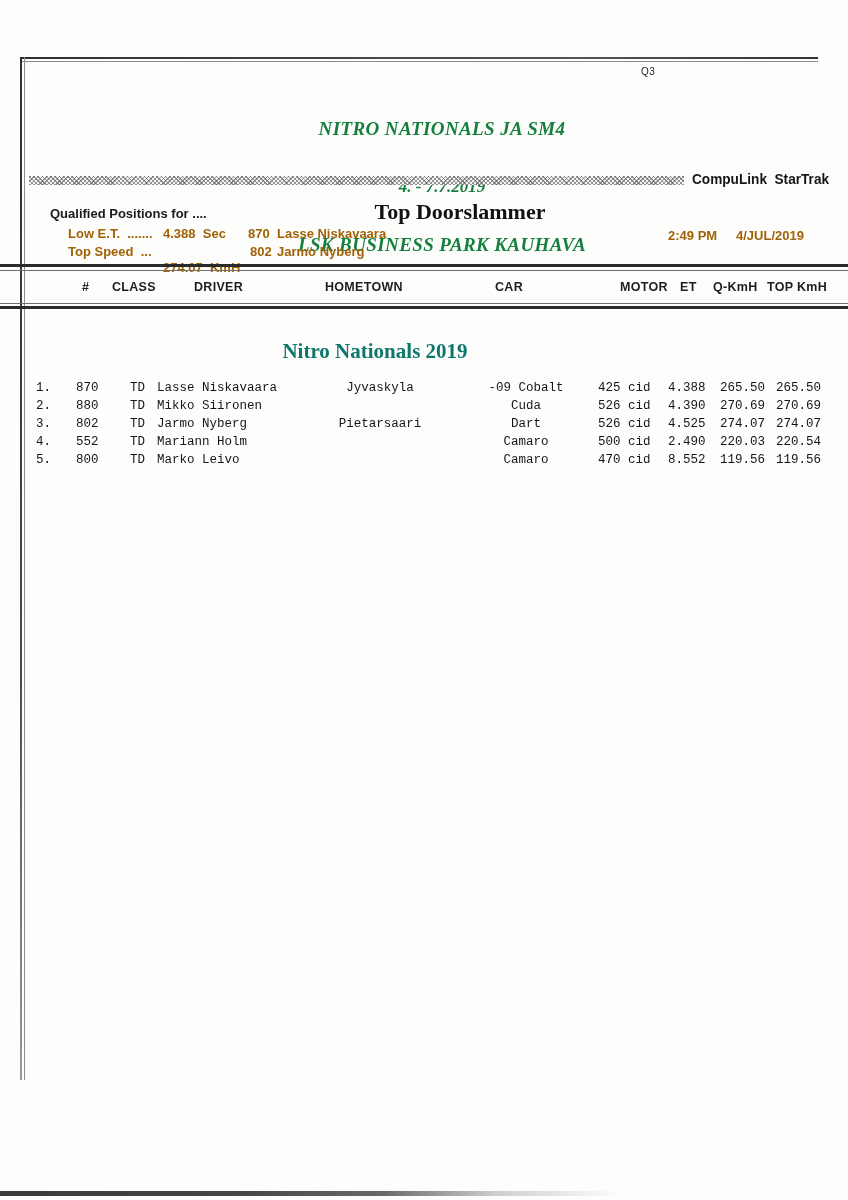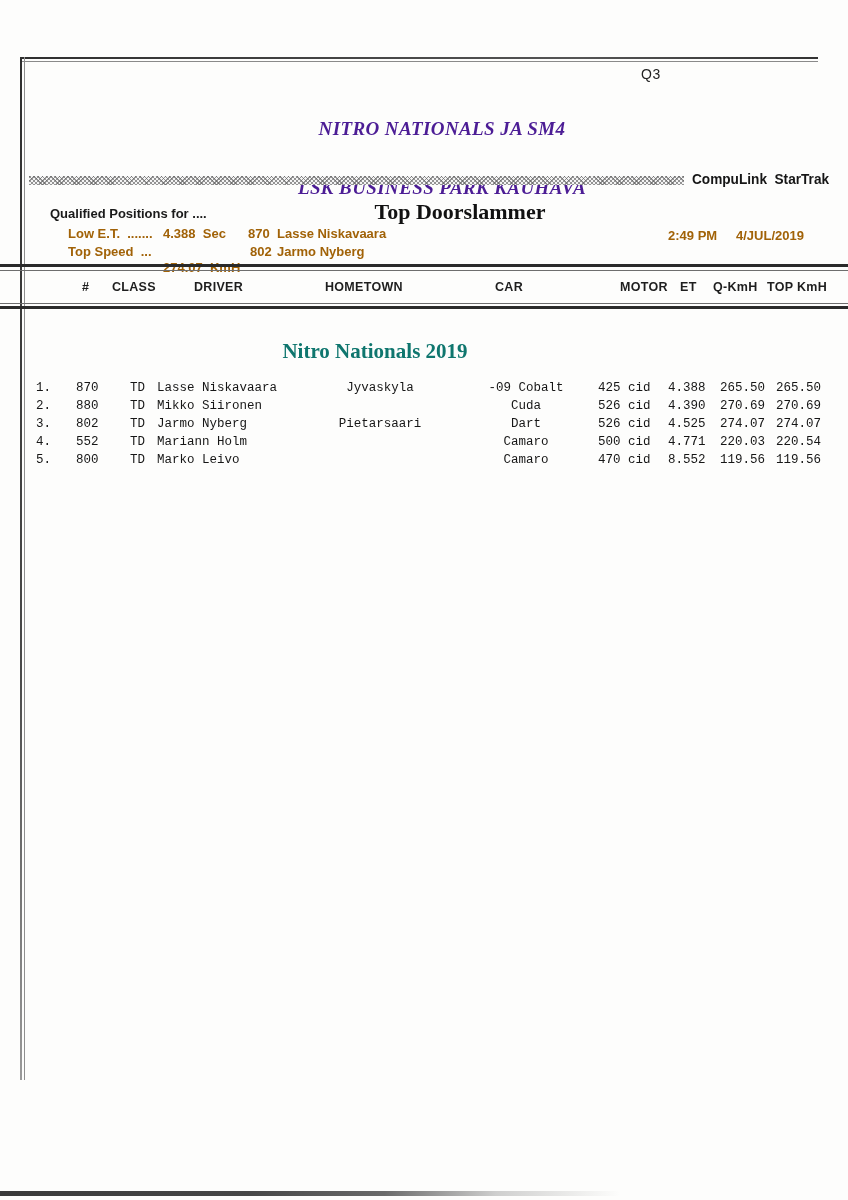--- a/index.html
+++ b/index.html
@@ -18,23 +18,23 @@
   .border-top-outer { left: 20px; top: 57px; width: 798px; height: 2px; background: linear-gradient(90deg,#2f2f2f,#555 70%,#333); }
   .border-top-inner { left: 20px; top: 61px; width: 798px; height: 1px; background: #8a8a8a; }
   .border-left-outer { left: 20px; top: 57px; width: 2px; height: 1023px; background: linear-gradient(180deg,#2f2f2f,#4a4a4a 60%,#9a9a9a); }
   .border-left-inner { left: 24px; top: 57px; width: 1px; height: 1023px; background: #8f8f8f; }
   .scan-bottom {
     left: 0; top: 1191px; width: 620px; height: 5px;
     background: linear-gradient(90deg, #3a3a3a 0%, #474747 40%, #6a6a6a 62%, rgba(120,120,120,0.35) 80%, rgba(140,140,140,0) 100%);
   }
 
   
-  .session { left: 641px; top: 66px; font-size: 14px; letter-spacing: 0.5px; color: #222; }
+  .session { left: 641px; top: 66px; font-size: 10px; letter-spacing: 0.5px; color: #222; }
   .title-block { left: 142px; top: 82px; width: 600px; text-align: center;
-    font-family: "Liberation Serif", serif; font-style: italic; font-weight: 600; color: #4c1d95; }
+    font-family: "Liberation Serif", serif; font-style: italic; font-weight: 600; color: #15803d; }
   .title-line1 { font-size: 19px; letter-spacing: 0.4px; }
   .title-line2 { font-size: 17px; margin-top: 1px; }
   .title-line3 { font-size: 19px; letter-spacing: 0.4px; margin-top: 1px; }
   .title-line4 { font-size: 17px; margin-top: 1px; }
 
   
   .halftone {
     left: 29px; top: 176px; width: 655px; height: 9px;
     background-color: #f4f4f4;
     background-image:
@@ -104,20 +104,21 @@
 <div class="abs border-top-outer"></div>
 <div class="abs border-top-inner"></div>
 <div class="abs border-left-outer"></div>
 <div class="abs border-left-inner"></div>
 <div class="abs scan-bottom"></div>
 
 <div class="abs session">Q3</div>
 
 <div class="abs title-block">
   <div class="title-line1">NITRO NATIONALS JA SM4</div>
+  <div class="title-line2">4. - 7.7.2019</div>
   <div class="title-line3">LSK BUSINESS PARK KAUHAVA</div>
 </div>
 
 <div class="abs halftone"></div>
 <div class="abs brand">CompuLink  StarTrak</div>
 
 <div class="abs q-label">Qualified Positions for ....</div>
 <div class="abs class-title">Top Doorslammer</div>
 
 <div class="abs stat low-label">Low E.T.  .......</div>
@@ -185,21 +186,21 @@
   <span class="c-topkmh">274.07</span>
 </div>
 <div class="row r3">
   <span class="c-pos">4.</span>
   <span class="c-num">552</span>
   <span class="c-class">TD</span>
   <span class="c-driver">Mariann Holm</span>
   <span class="c-hometown"></span>
   <span class="c-car">Camaro</span>
   <span class="c-motor">500 cid</span>
-  <span class="c-et">4.771</span>
+  <span class="c-et">2.490</span>
   <span class="c-qkmh">220.03</span>
   <span class="c-topkmh">220.54</span>
 </div>
 <div class="row r4">
   <span class="c-pos">5.</span>
   <span class="c-num">800</span>
   <span class="c-class">TD</span>
   <span class="c-driver">Marko Leivo</span>
   <span class="c-hometown"></span>
   <span class="c-car">Camaro</span>

